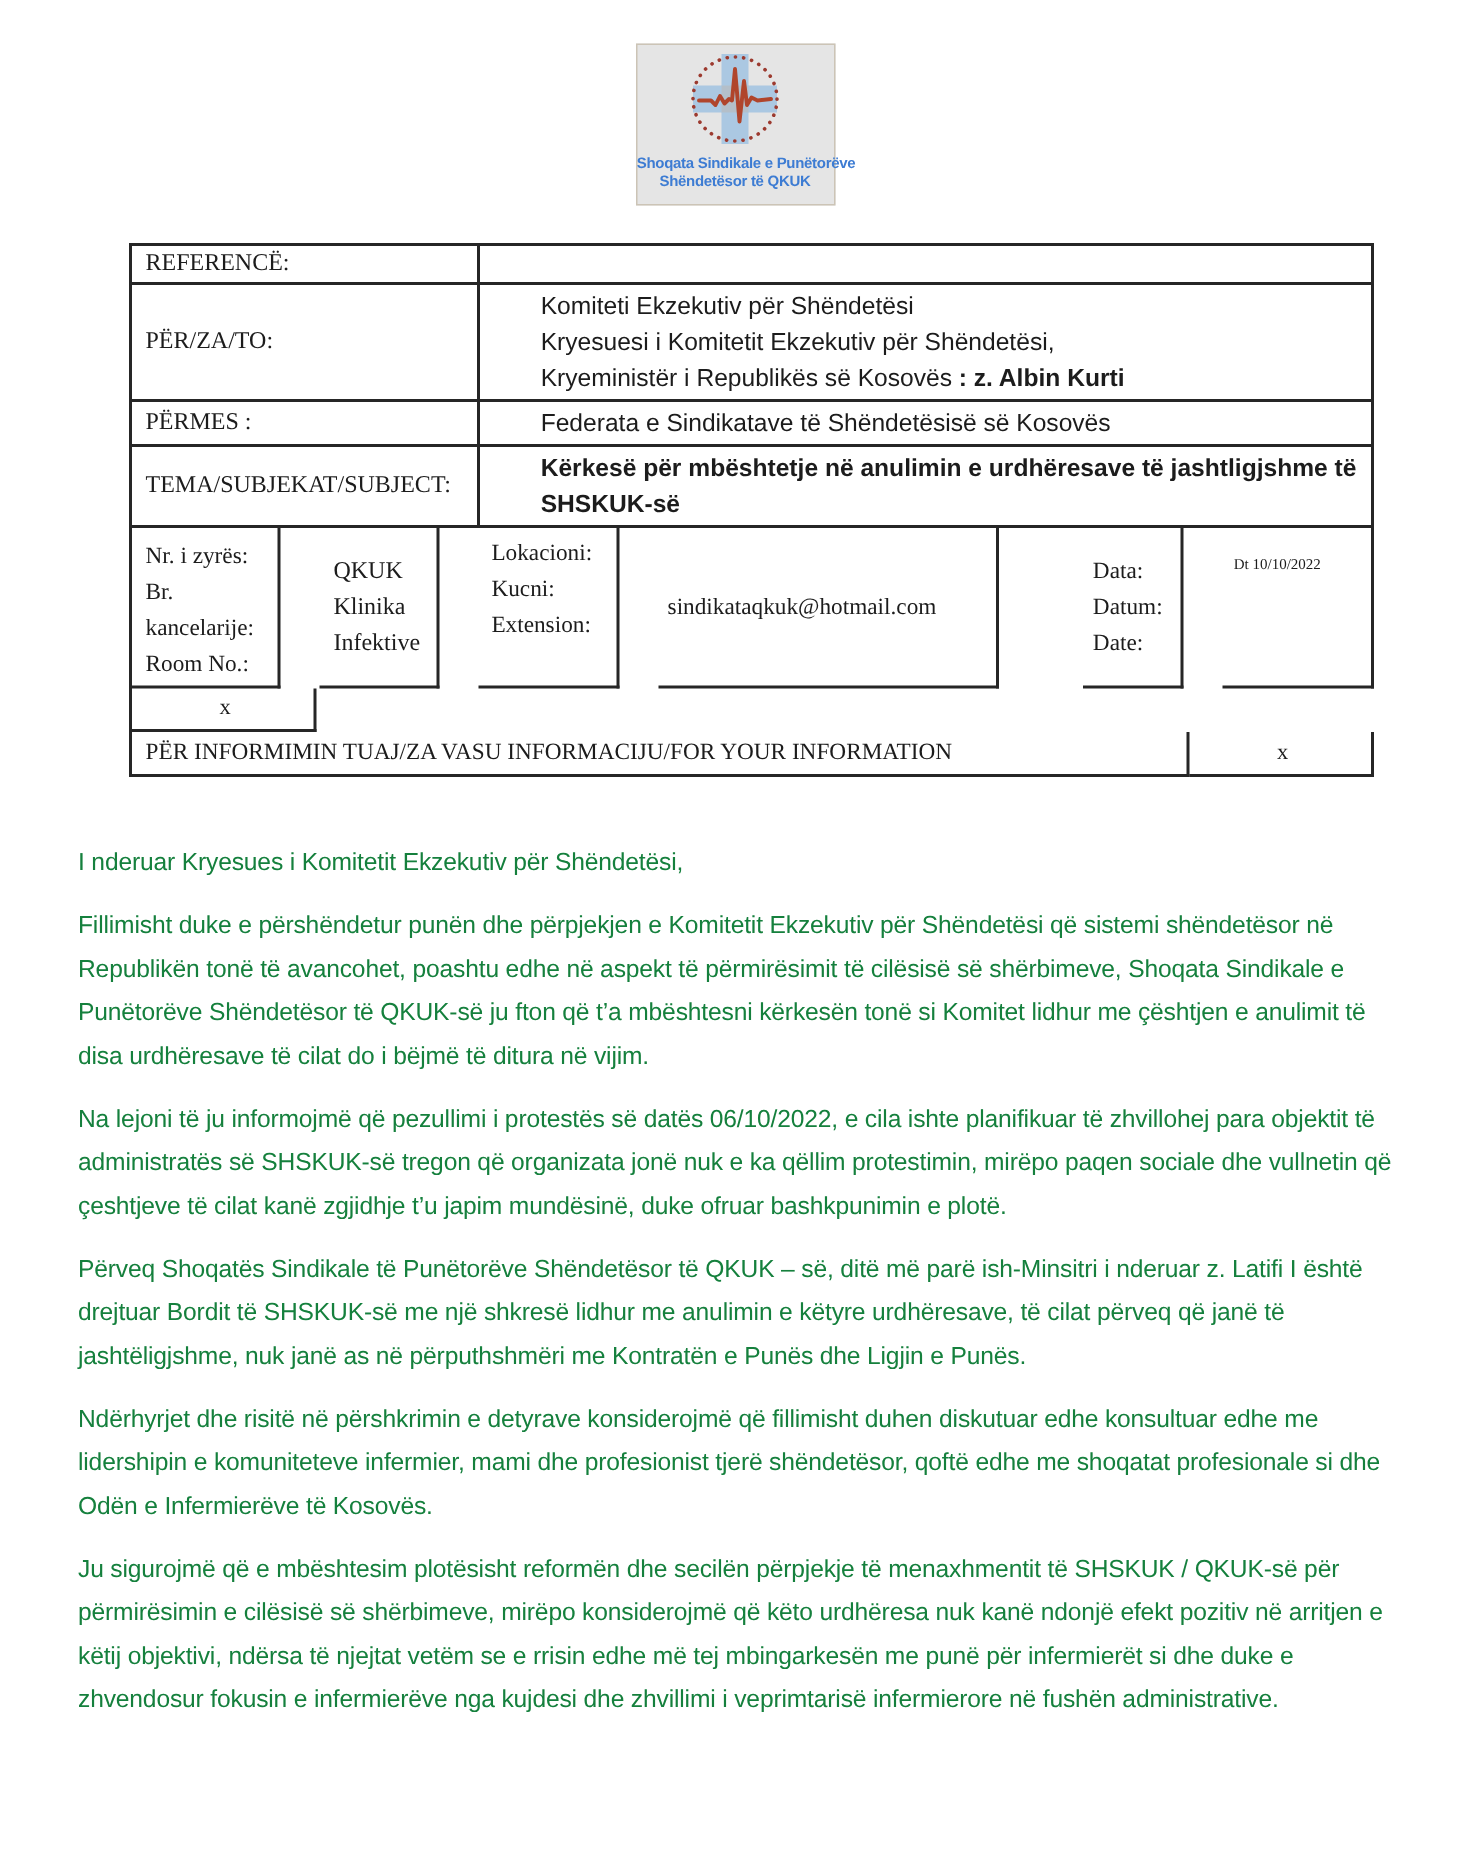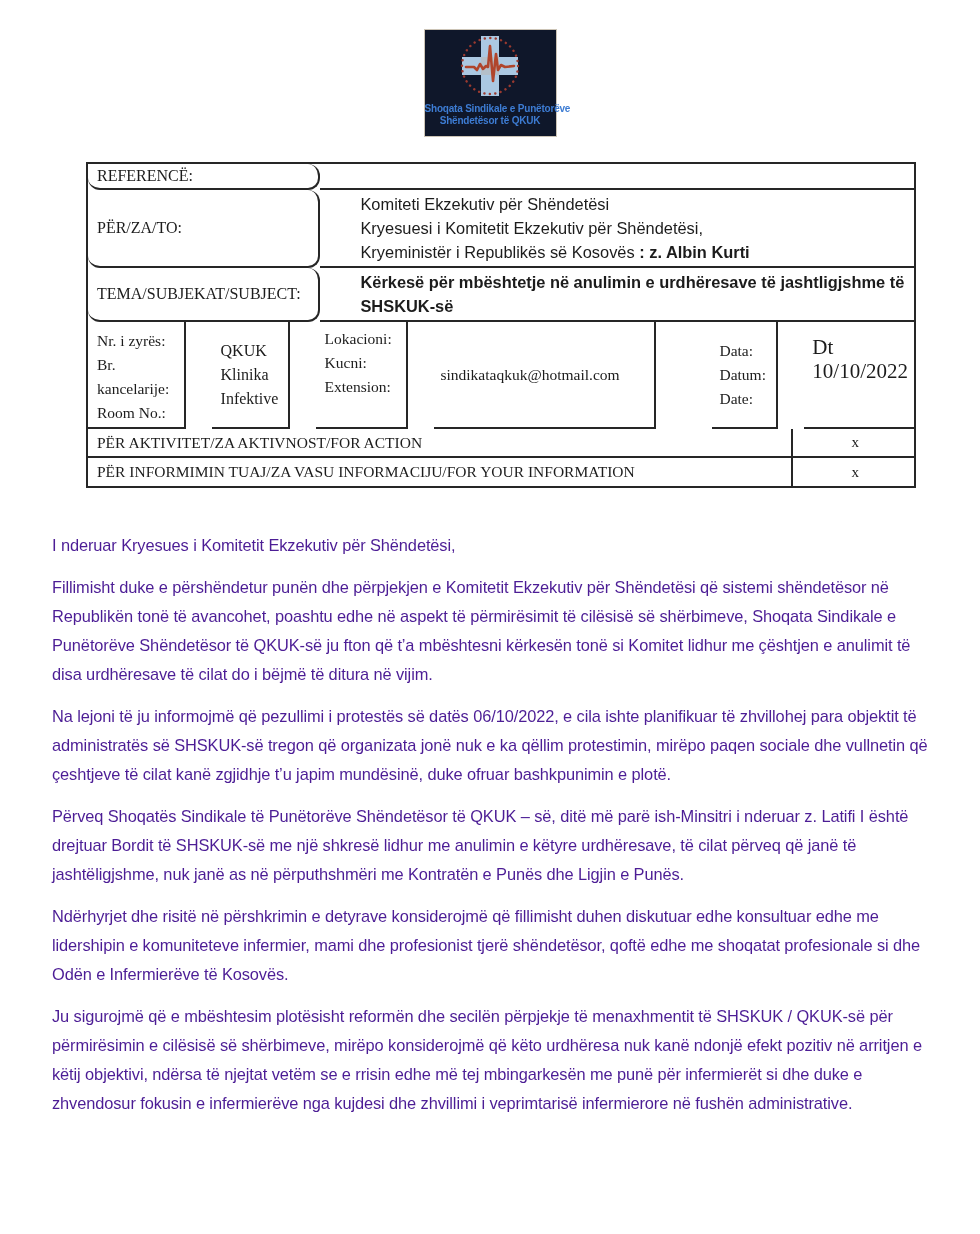--- a/index.html
+++ b/index.html
@@ -10,21 +10,21 @@
     font-family: "Liberation Sans", sans-serif;
     color: #353535;
     position: relative;
   }
 
   
   .logo-box {
     width: 133px; height: 108px;
     margin: 29px auto 0 auto;
     border: 1px solid #ccc4b6;
-    background: #0f172a;
+    background: #e5e5e5;
     text-align: center;
     padding-top: 3px;
   }
   .logo-text {
     font-size: 10px;
     font-weight: bold;
     color: #3d7cd3;
     line-height: 12px;
     letter-spacing: -0.2px;
     white-space: nowrap;
@@ -45,21 +45,20 @@
     display: flex;
     flex-direction: column;
     justify-content: center;
     padding: 2px 6px 2px 9px;
   }
   .label-cell {
     width: 233px;
     font-family: "Liberation Serif", serif;
     font-size: 16px;
     line-height: 20px;
-    border-radius: 12px;
   }
   .value-cell {
     width: 597px;
     font-size: 16.4px;
     line-height: 24px;
     padding-left: 40px;
   }
   .r-reference { min-height: 26px; }
   .r-to { min-height: 73px; }
   .r-via { min-height: 29px; }
@@ -71,21 +70,21 @@
     font-family: "Liberation Serif", serif;
     font-size: 15.5px;
     line-height: 24px;
   }
   .r-office { min-height: 81px; gap: 26px; }
   .oc1 { width: 120px; justify-content: flex-start; padding-top: 7px; }
   .oc2 { width: 95px; font-size: 16px; }
   .oc3 { width: 114px; justify-content: flex-start; padding-top: 5px; }
   .oc4 { width: 280px; font-size: 15.5px; padding-left: 6px; }
   .oc5 { width: 80px;  padding-left: 7px; margin-left: 30px; }
-  .oc6 { width: 123px; justify-content: flex-start; padding-top: 13px; font-size: 21px; padding-left: 8px; }
+  .oc6 { width: 123px; justify-content: flex-start; padding-top: 13px; font-size: 10px; padding-left: 8px; }
 
   .action-label {
     width: 707px;
     font-family: "Liberation Serif", serif;
     font-size: 15.5px;
   }
   .mark-cell {
     width: 123px;
     font-family: "Liberation Serif", serif;
     font-size: 15px;
@@ -93,21 +92,21 @@
   }
   .r-action { min-height: 29px; }
   .r-info { min-height: 30px; }
 
   
   .letter-body {
     margin: 43px 48px 0 52px;
     font-size: 16.4px;
     line-height: 29px;
     letter-spacing: -0.1px;
-    color: #4c1d95;
+    color: #15803d;
   }
   .letter-body p { margin-bottom: 13px; }
 </style>
 </head>
 <body>
 
 <div class="logo-box">
   <svg width="120" height="66" viewBox="0 0 120 66">
 
     <g>
@@ -133,20 +132,24 @@
 
   <div class="hrow r-to">
     <div class="cell label-cell">PËR/ZA/TO:</div>
     <div class="cell value-cell">
       <span style="display: block;">Komiteti Ekzekutiv për Shëndetësi</span>
       <span style="display: block;">Kryesuesi i Komitetit Ekzekutiv për Shëndetësi,</span>
       <span style="display: block;"><span>Kryeministër i Republikës së Kosovës </span><strong>: z. Albin Kurti</strong></span>
     </div>
   </div>
 
+  <div class="hrow r-via">
+    <div class="cell label-cell">PËRMES :</div>
+    <div class="cell value-cell">Federata e Sindikatave të Shëndetësisë së Kosovës</div>
+  </div>
 
 
   <div class="hrow r-subject">
     <div class="cell label-cell">TEMA/SUBJEKAT/SUBJECT:</div>
     <div class="cell value-cell subject-value">Kërkesë për mbështetje në anulimin e urdhëresave të jashtligjshme të SHSKUK-së</div>
   </div>
 
   <div class="hrow r-office">
     <div class="cell office-cell oc1">
       <span style="display: block;">Nr. i zyrës:</span>
@@ -166,21 +169,20 @@
     <div class="cell office-cell oc4">sindikataqkuk@hotmail.com</div>
     <div class="cell office-cell oc5">
       <span style="display: block;">Data:</span>
       <span style="display: block;">Datum:</span>
       <span style="display: block;">Date:</span>
     </div>
     <div class="cell office-cell oc6">Dt 10/10/2022</div>
   </div>
 
   <div class="hrow r-action">
-    <div class="cell action-label">PËR AKTIVITET/ZA AKTIVNOST/FOR ACTION</div>
     <div class="cell mark-cell">x</div>
   </div>
 
   <div class="hrow r-info">
     <div class="cell action-label">PËR INFORMIMIN TUAJ/ZA VASU INFORMACIJU/FOR YOUR INFORMATION</div>
     <div class="cell mark-cell">x</div>
   </div>
 
 </div>
 

